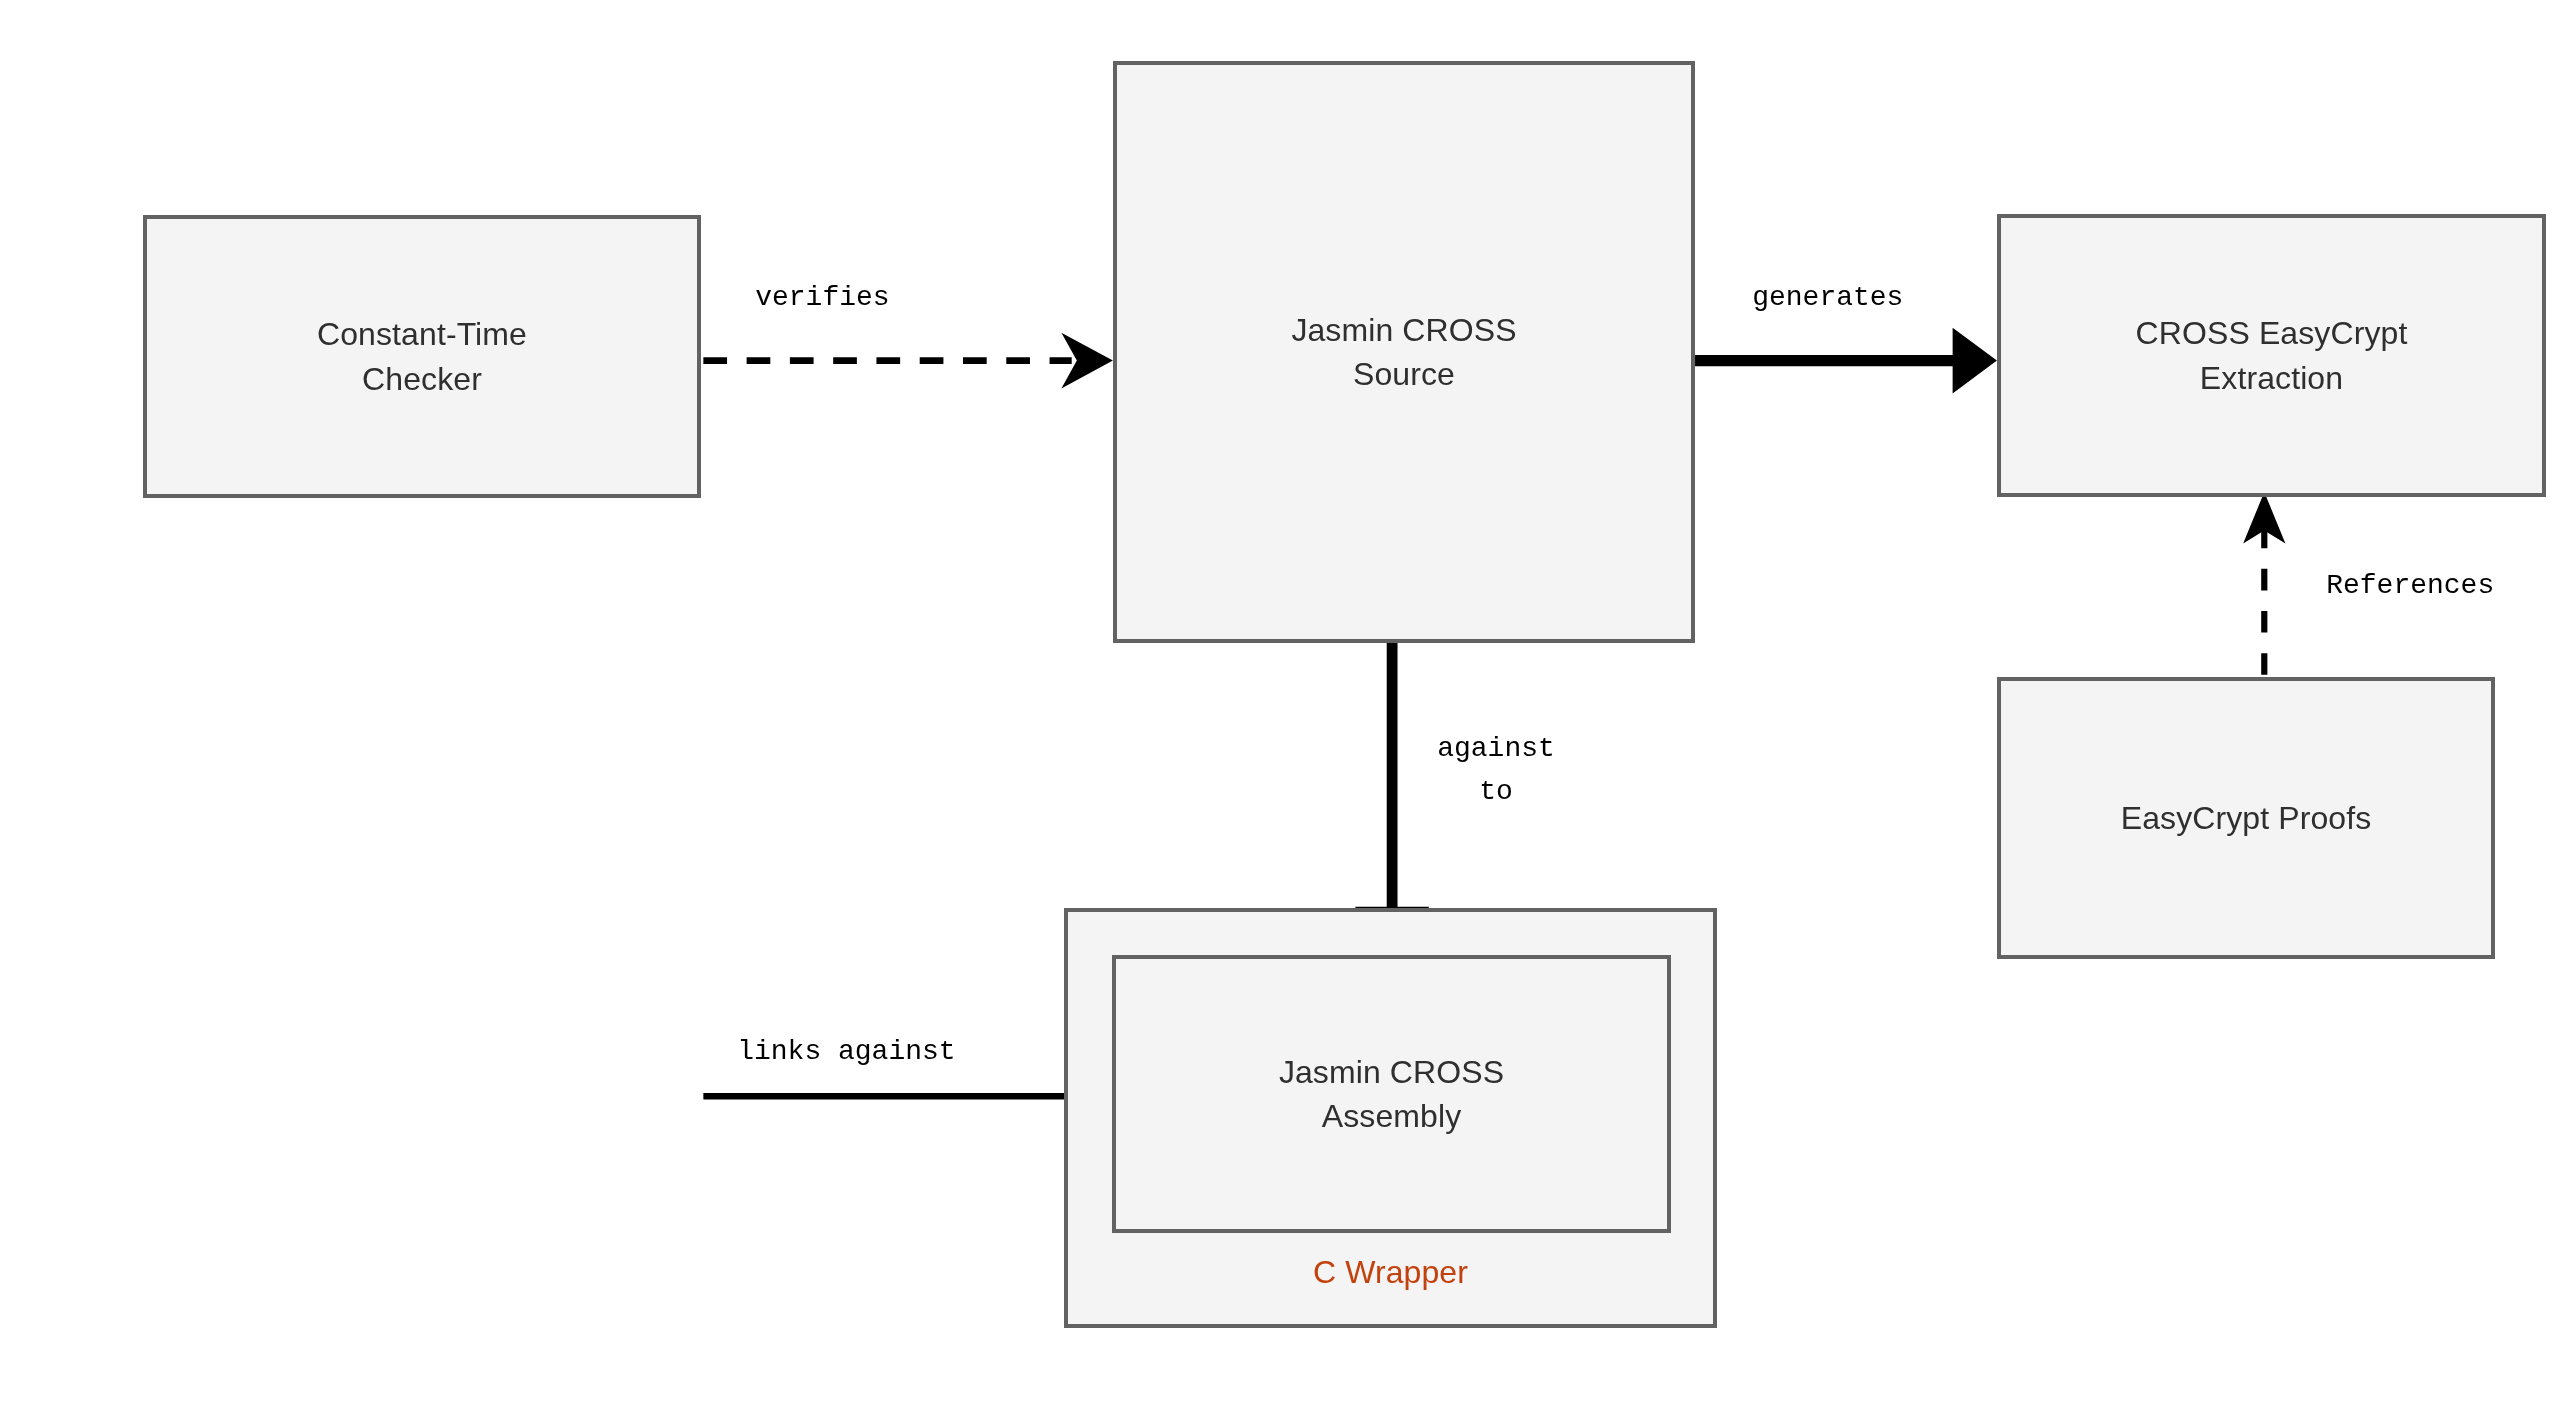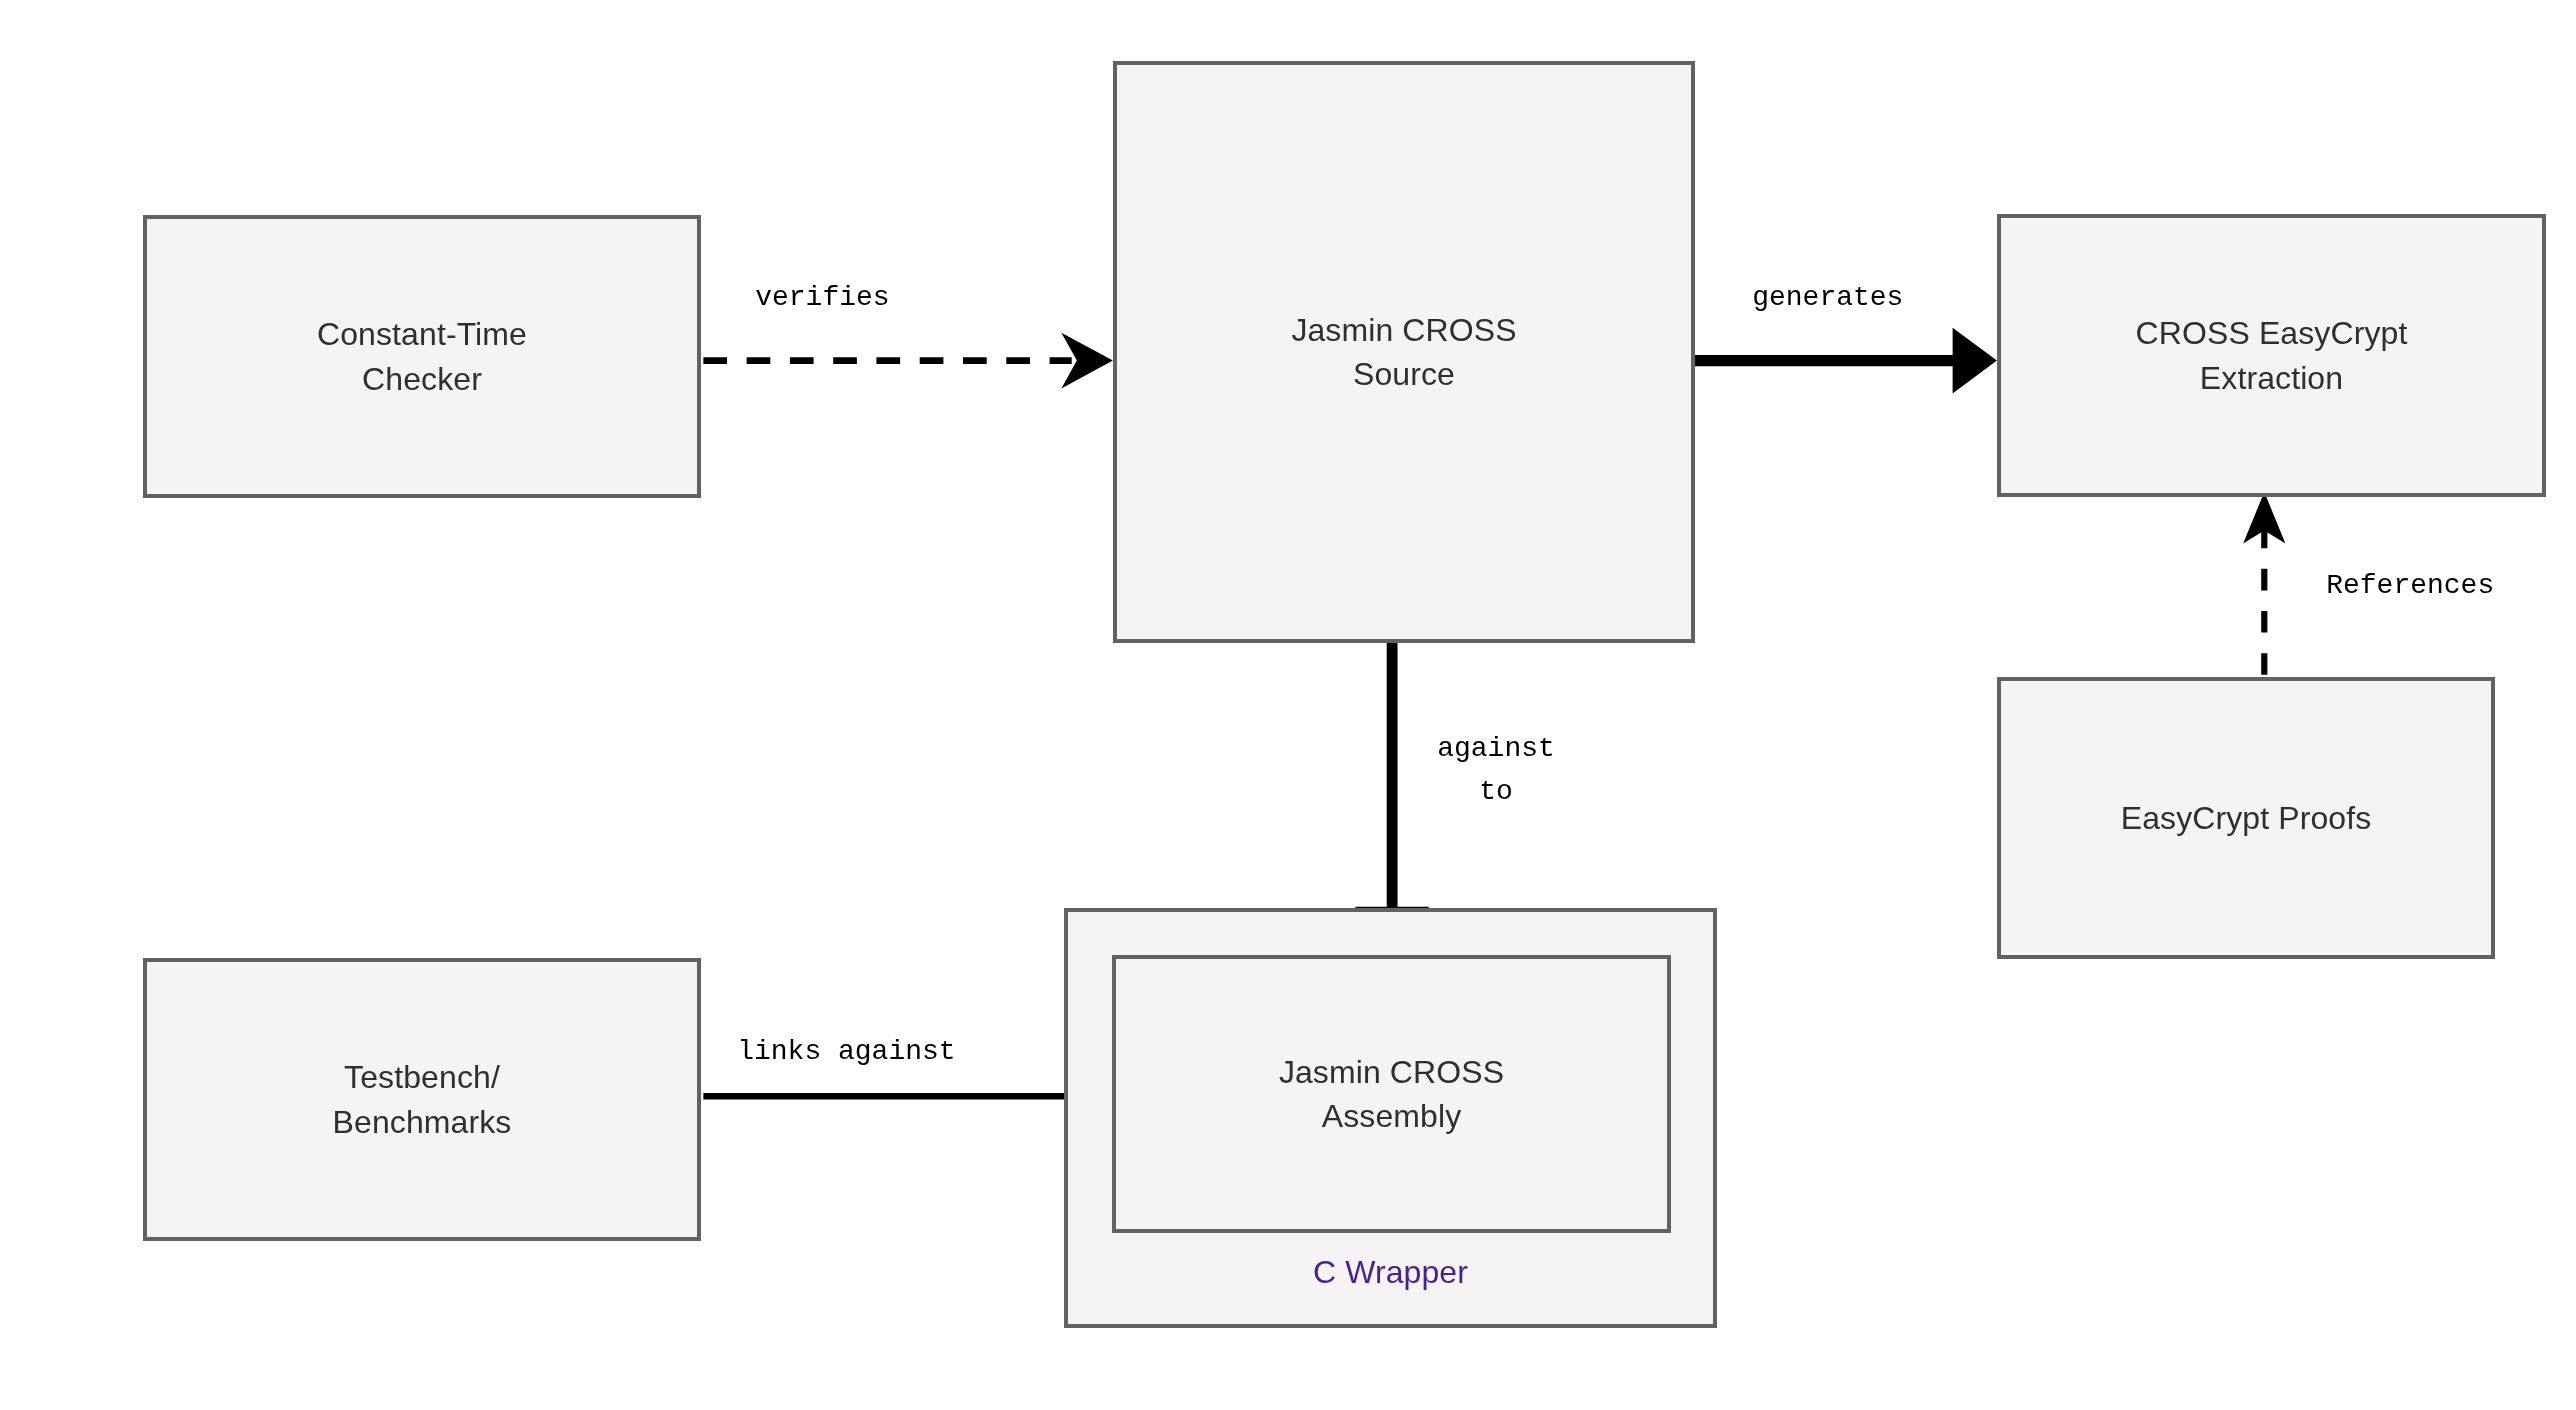--- a/index.html
+++ b/index.html
@@ -35,21 +35,21 @@
     z-index: 2;
   }
   .node.container {
     display: block;
   }
   .container-label {
     position: absolute;
     left: 0;
     right: 0;
     text-align: center;
-    color: #4c1d95;
+    color: #c2410c;
     font-family: "Liberation Sans", sans-serif;
     font-size: 32px;
     line-height: 1.38;
   }
   
   .edge-label {
     position: absolute;
     font-family: "Liberation Mono", monospace;
     font-size: 28px;
     line-height: 1.55;
@@ -126,24 +126,20 @@
 
   <div class="node" style="left:1997px; top:214px; width:549px; height:283px;">
     <span>CROSS EasyCrypt
 Extraction</span>
   </div>
 
   <div class="node" style="left:1997px; top:677px; width:498px; height:282px;">
     <span>EasyCrypt Proofs</span>
   </div>
 
-  <div class="node" style="left:143px; top:958px; width:558px; height:283px;">
-    <span>Testbench/
-Benchmarks</span>
-  </div>
 
   <div class="node container" style="left:1064px; top:908px; width:653px; height:420px;">
     <div class="container-label" style="bottom:30px;">C Wrapper</div>
   </div>
 
   <div class="node" style="left:1112px; top:955px; width:559px; height:278px; z-index:3;">
     <span>Jasmin CROSS
 Assembly</span>
   </div>
 

